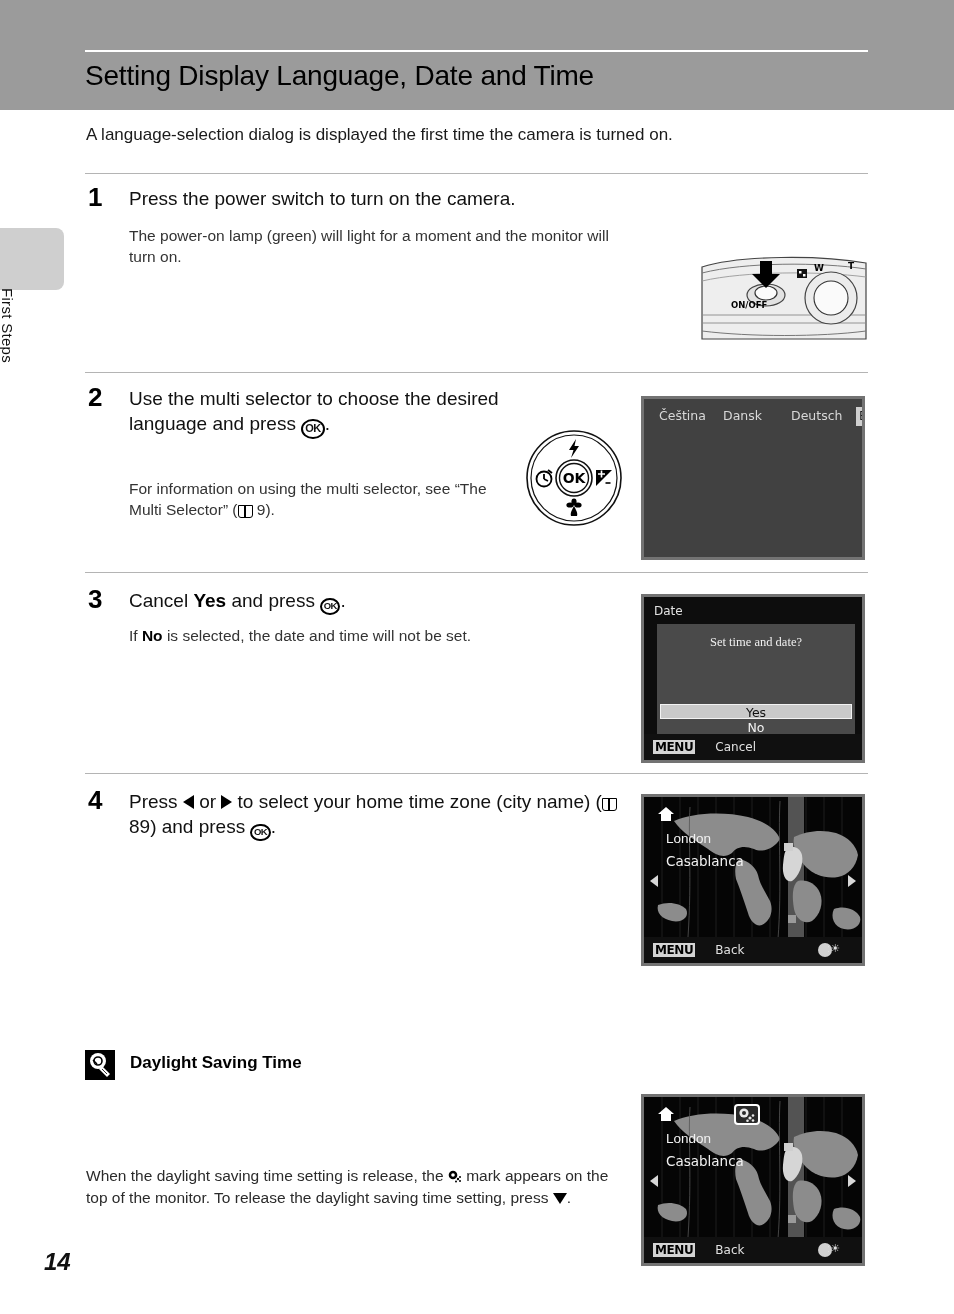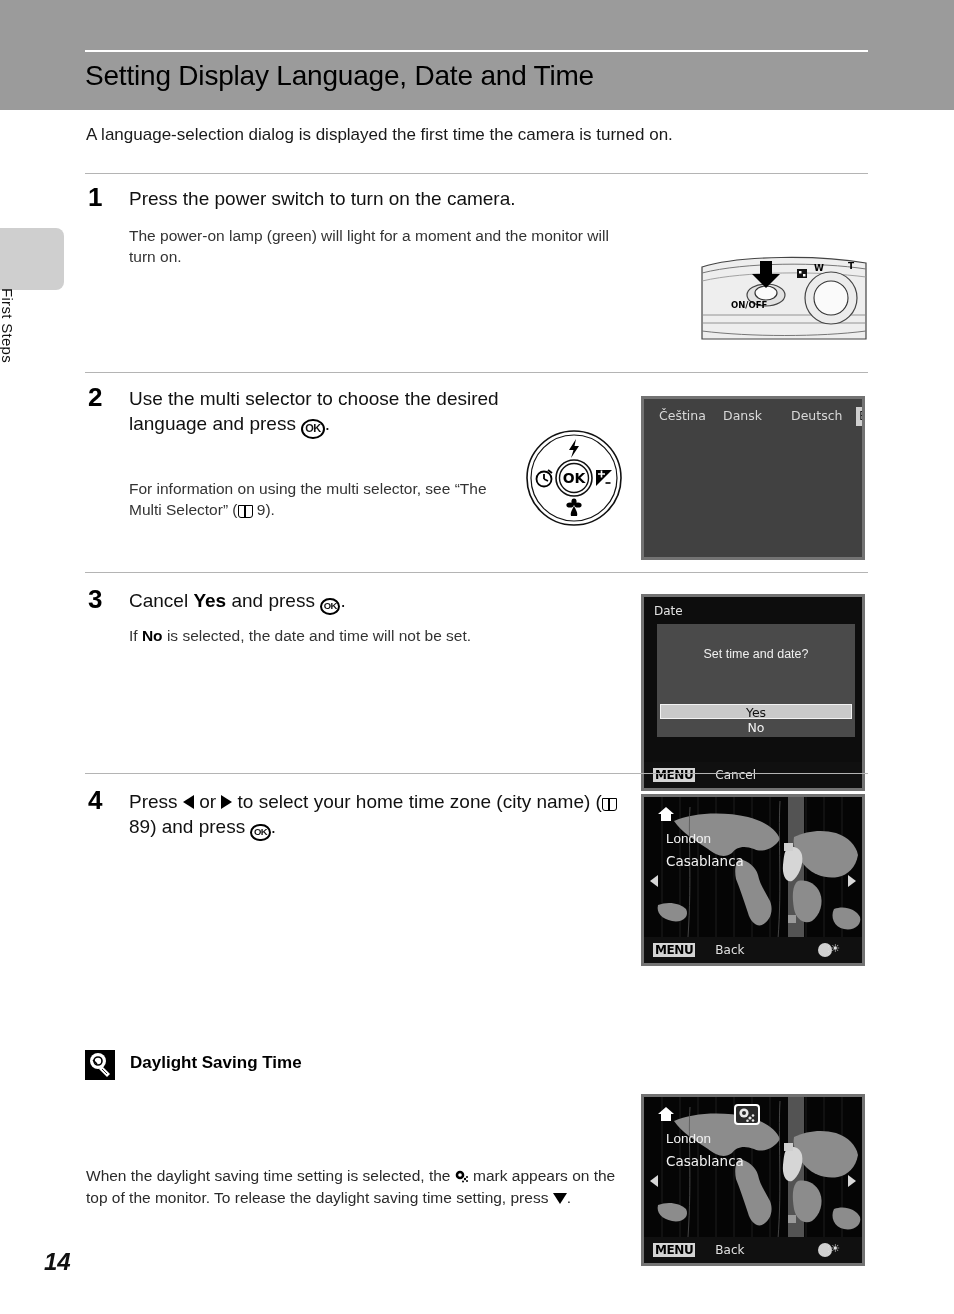--- a/index.html
+++ b/index.html
@@ -107,32 +107,32 @@
     grid-auto-flow: column;
   }
   .lang-cell {
     font-size: 12.5px; color: #d8d8d8; line-height: 18.5px;
     white-space: nowrap; padding-left: 3px;
     font-family: "DejaVu Sans", sans-serif;
   }
   .lang-cell.sel { background: #cfcfcf; color: #1a1a1a; }
 
   
-  .date-screen { left: 641px; top: 594px; width: 224px; height: 197px; background: #0d0d0d; }
+  .date-screen { left: 641px; top: 594px; width: 224px; height: 169px; background: #0d0d0d; }
   .date-title {
     position: absolute; left: 10px; top: 7px; font-size: 12px; color: #e2e2e2;
     font-family: "DejaVu Sans", sans-serif;
   }
   .date-panel {
     position: absolute; left: 13px; top: 27px; width: 198px; height: 113px;
     background: #4a4a4a;
   }
   .date-q {
     position: absolute; left: 0; top: 11px; width: 198px; text-align: center;
-    font-size: 12.5px; color: #f0f0f0; font-family: Liberation Sans, sans-serif; margin-top: 12px;
+    font-size: 12.5px; color: #f0f0f0; font-family: Liberation Serif, serif;
   }
   .date-opt {
     position: absolute; left: 3px; width: 192px; height: 15px;
     text-align: center; font-size: 12.5px; color: #f2f2f2; line-height: 15px;
     font-family: "DejaVu Sans", sans-serif;
   }
   .date-opt.yes { top: 80px; background: #c9c9c9; color: #111; border: 1px solid #f2f2f2; }
   .date-opt.no  { top: 96px; }
   .menu-bar {
     position: absolute; left: 0; bottom: 0; width: 100%; height: 26px;
@@ -399,21 +399,21 @@
       <g stroke="#000" stroke-width="0.8">
         <line x1="17" y1="19" x2="22" y2="24"></line>
           <line x1="19" y1="17" x2="24" y2="22"></line>
       </g>
     </svg>
   </div>
   <div class="tip-title">Daylight Saving Time</div>
 
 
   <div class="tip-p" style="top:1165px;">
-    <span>When the daylight saving time setting is selected, the </span><span class="dst-inline"><svg width="14" height="13" viewBox="0 0 14 13">
+    <span>When the daylight saving time setting is release, the </span><span class="dst-inline"><svg width="14" height="13" viewBox="0 0 14 13">
           <circle cx="5" cy="5" r="4.3" fill="#000"></circle>
           <circle cx="5" cy="5" r="1.8" fill="#fff"></circle>
           <g fill="#000">
             <circle cx="10" cy="9" r="1.2"></circle>
             <circle cx="12" cy="7" r="1"></circle>
             <circle cx="12" cy="11" r="1"></circle>
             <circle cx="8" cy="11.5" r="1"></circle>
           </g>
         </svg></span><span> mark appears on the top of the monitor. To release the daylight saving time setting, press </span><span class="tri-d"></span><span>.</span>
   </div>

